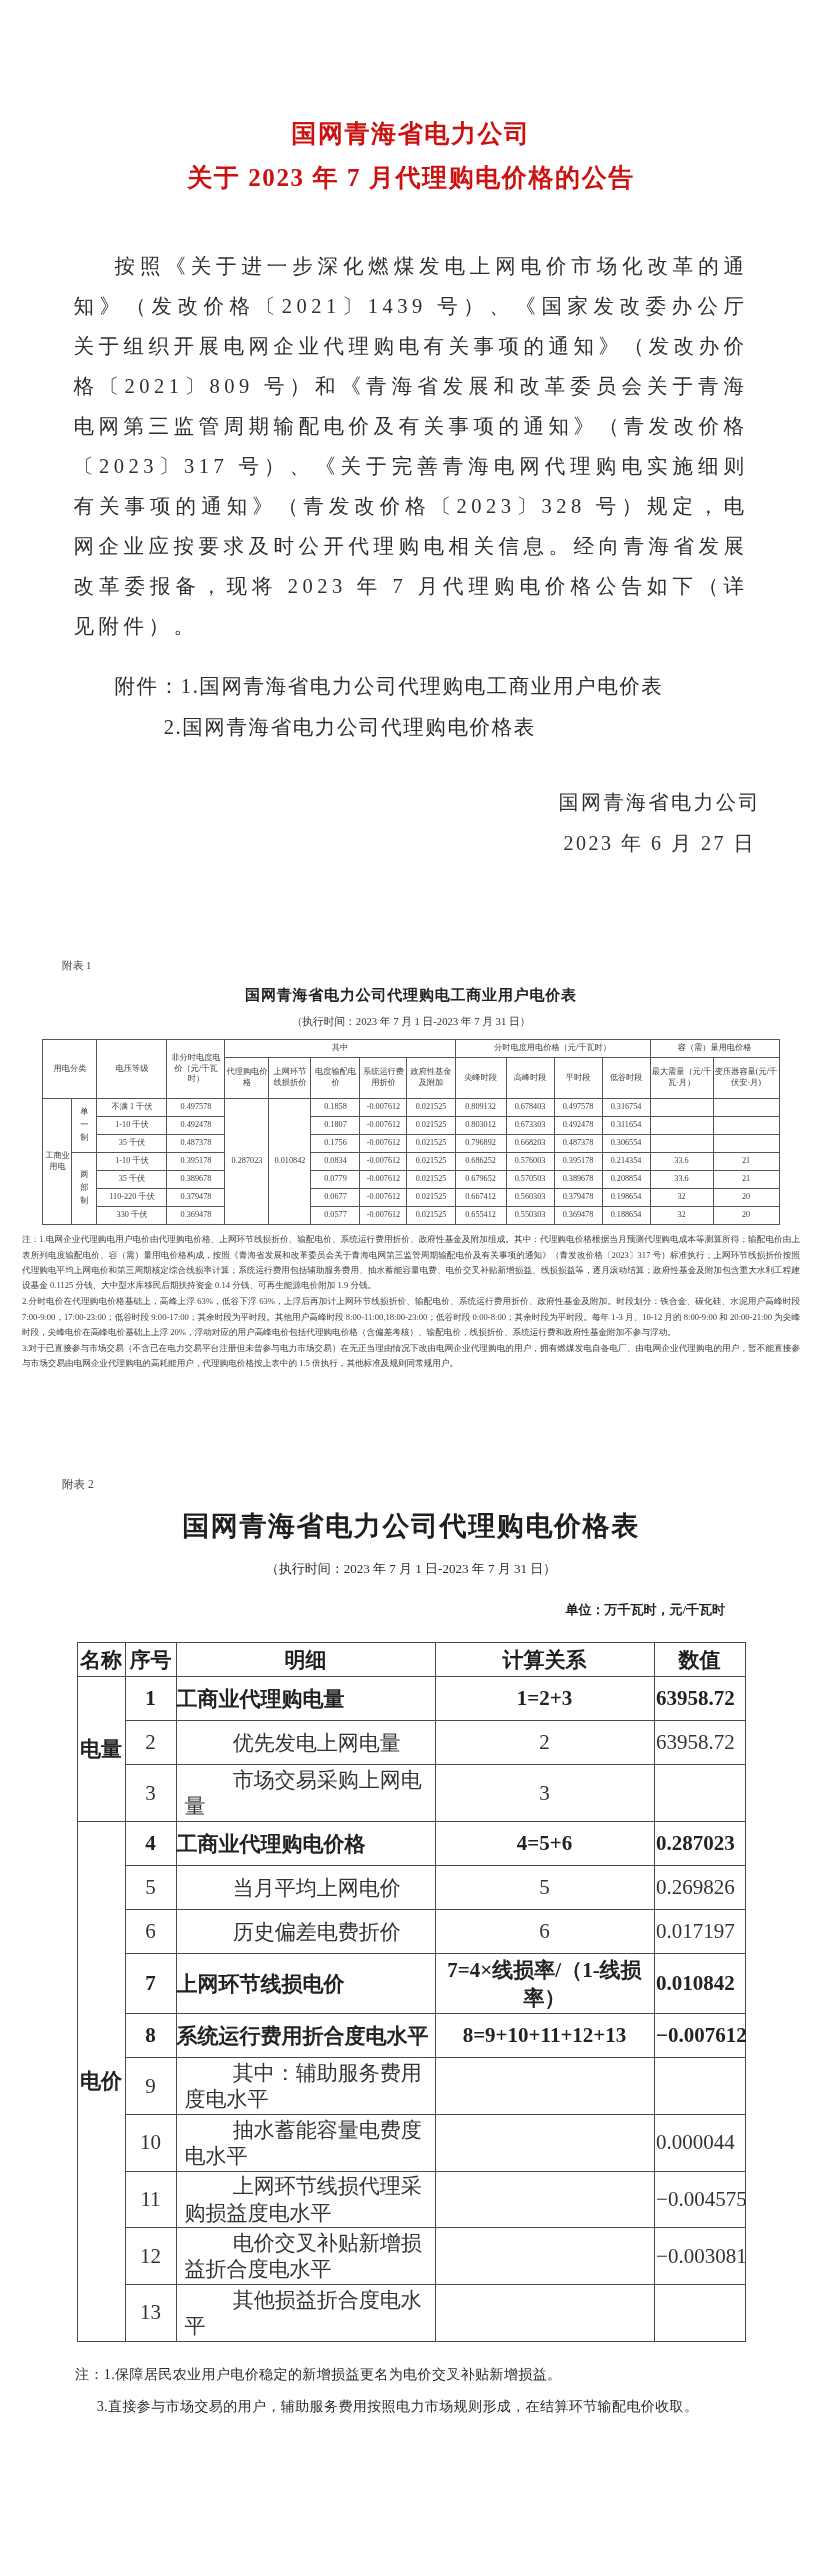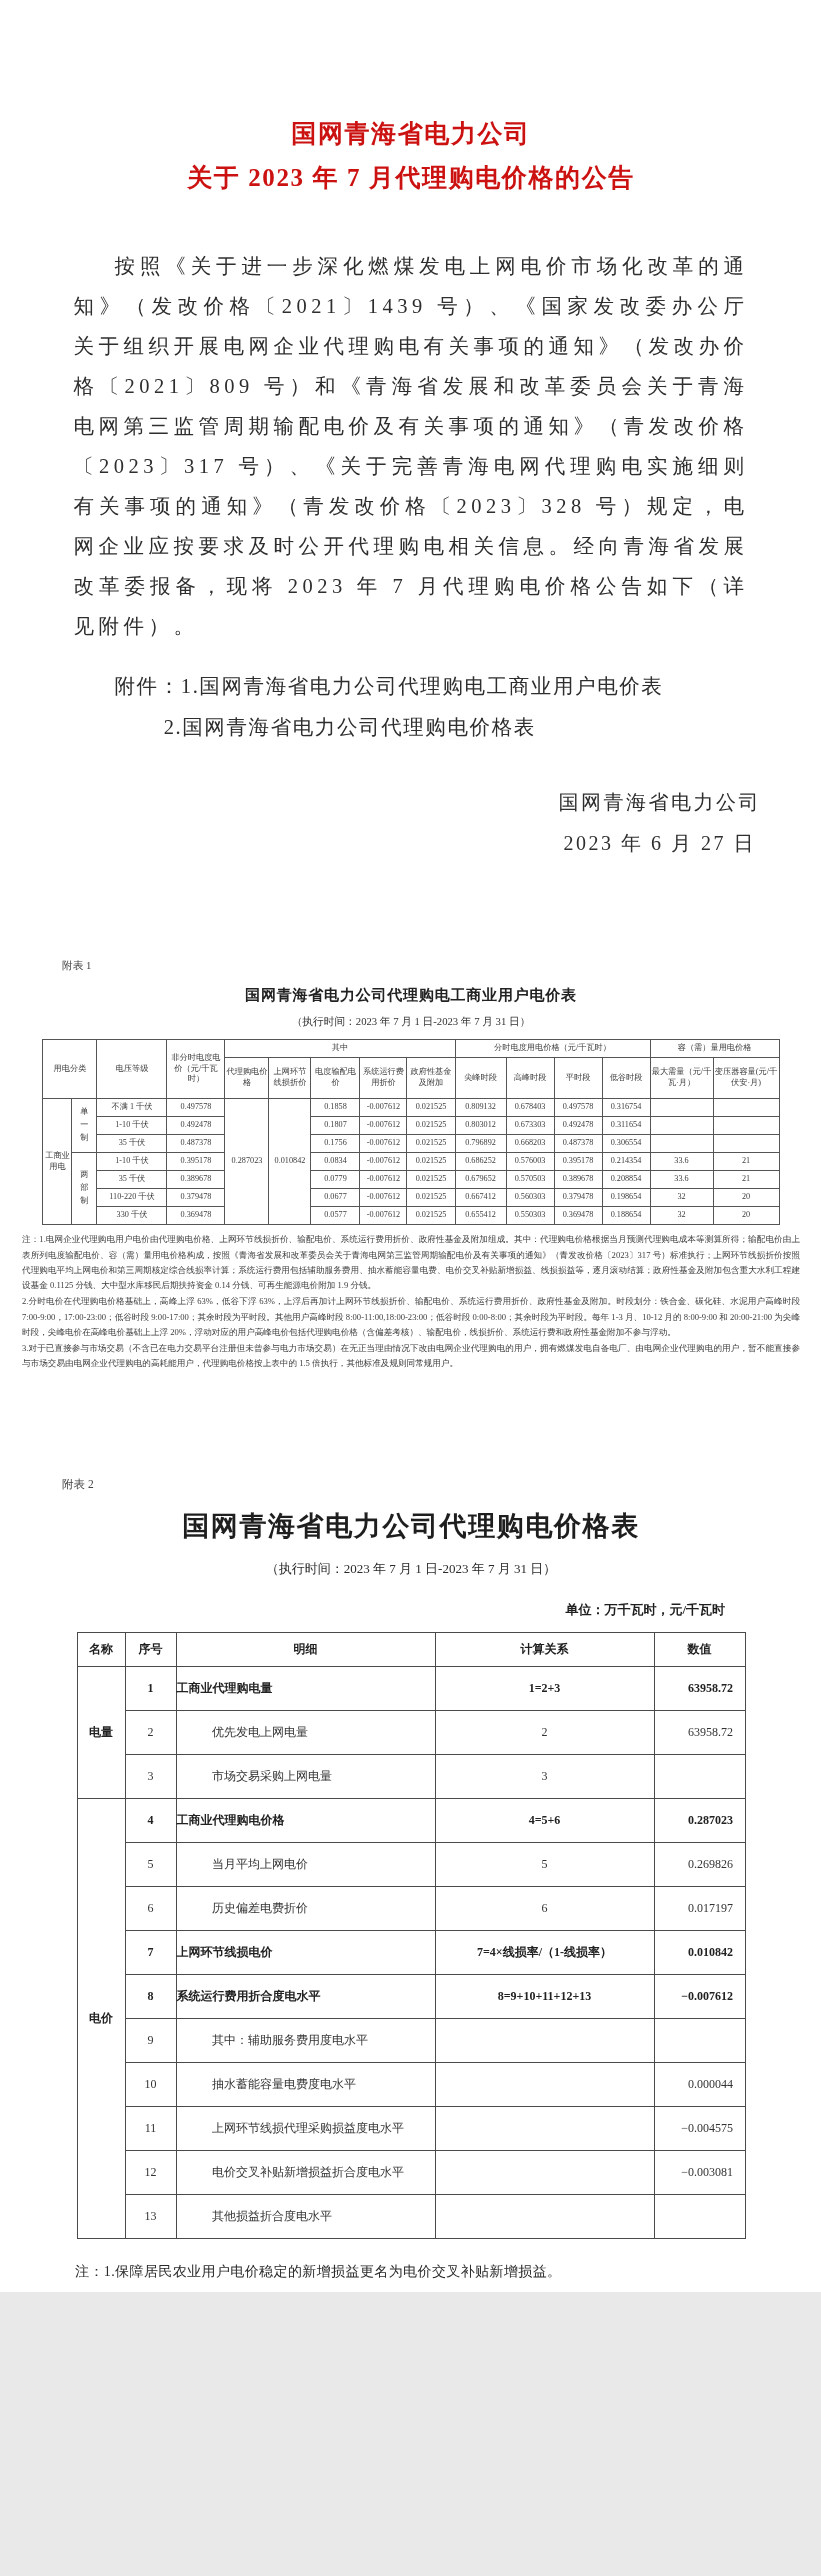--- a/index.html
+++ b/index.html
@@ -1,18 +1,18 @@
 <!DOCTYPE html>
 <html style="font-size:13px"><head>
 <meta charset="utf-8">
 <style>
   * { box-sizing: border-box; }
   html,body { margin:0; padding:0; background:#e9e9e9; }
   .page {
-    width:822px; height:2292px; margin:0 auto; background:#ffffff;
+    width:822px; height:2576px; margin:0 auto; background:#ffffff;
     color:#2e2e2e; font-family:"Liberation Serif","DejaVu Serif",serif;
     overflow:hidden; position:relative;
   }
   
   .doc-title { padding-top:112px; text-align:center; color:#cc1111;
     font-weight:bold; font-size:25px; line-height:44px; letter-spacing:1.6px; }
   .body-para { width:675px; margin:46px auto 0; font-size:20.5px; line-height:40px;
     letter-spacing:4.5px; text-align:justify; text-justify:inter-character; text-indent:2em; }
   .attachments { width:675px; margin:20px auto 0; font-size:20.5px; line-height:41px; letter-spacing:1.6px; }
   .att-line1 { margin:0; text-indent:2em; }
@@ -38,22 +38,22 @@
   .t1-notes { width:778px; margin:7.4px auto 0; font-size:8.6px; line-height:1.78;
     text-align:justify; text-justify:inter-character; color:#3c3c3c; }
   .t1-notes p { margin:0 0 0.8px; }
   
   .t2-label { margin:105px 0 0 62px; font-size:11.5px; color:#444; }
   .t2-title { margin:16.4px 0 0; text-align:center; font-size:27px; font-weight:bold;
     letter-spacing:1.6px; color:#1e1e1e; }
   .t2-period { margin:16.4px 0 0; text-align:center; font-size:13px; color:#2a2a2a; }
   .t2-unit { width:668px; margin:23px auto 0; text-align:right; font-size:13px;
     font-weight:bold; padding-right:20px; color:#1e1e1e; }
-  table.t2 { width:668px; margin:13px auto 0; border-collapse:collapse;
-    table-layout:fixed; font-size:12px; color:#333; }
+  table.t2 { width:668px; margin:23px auto 0; border-collapse:collapse;
+    table-layout:fixed; font-size:21px; color:#333; }
   .t2 th, .t2 td { border:0.8px solid #4a4a4a; vertical-align:middle; padding:1.6px; }
   .t2 th { font-weight:bold; height:34px; text-align:center; color:#1e1e1e; }
   .t2 td { height:44px; text-align:center; }
   .t2 td.detail { text-align:left; padding-left:0; padding-right:5px; line-height:1.25; }
   .t2 td.detail.ind { padding-left:8px; text-indent:2.3em; }
   .t2 td.value { text-align:right; padding-right:11.5px; }
   .t2 tr.strong td { font-weight:bold; color:#222; }
   .t2 td.section-cell { font-weight:bold; color:#1e1e1e; }
   .t2-notes { width:672px; margin:20px auto 0; font-size:14px; line-height:1.9;
     text-align:justify; text-justify:inter-character; letter-spacing:0.4px; color:#2a2a2a; }
@@ -336,16 +336,17 @@
         <td>13</td>
         <td class="detail ind">其他损益折合度电水平</td>
         <td></td>
         <td class="value"></td>
       </tr>
     </tbody>
   </table>
 
   <div class="t2-notes">
     <p>注：1.保障居民农业用户电价稳定的新增损益更名为电价交叉补贴新增损益。</p>
+    <p class="sub">3.直接参与市场交易的用户，辅助服务费用按照电力市场规则形成，在结算环节输配电价收取。</p>
   </div>
 
 </div>
 
 
 </body></html>

